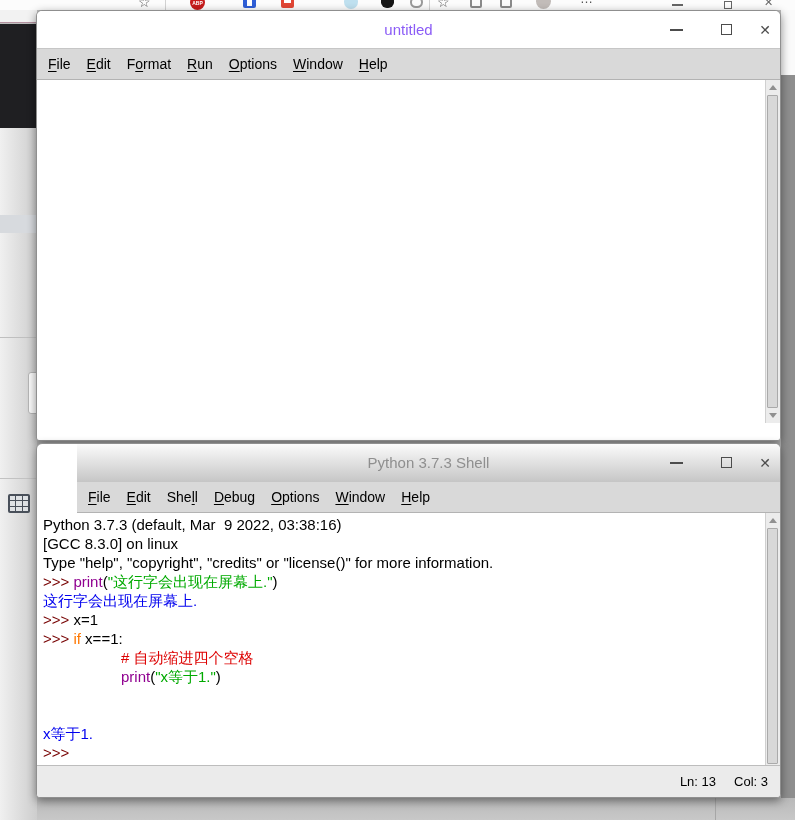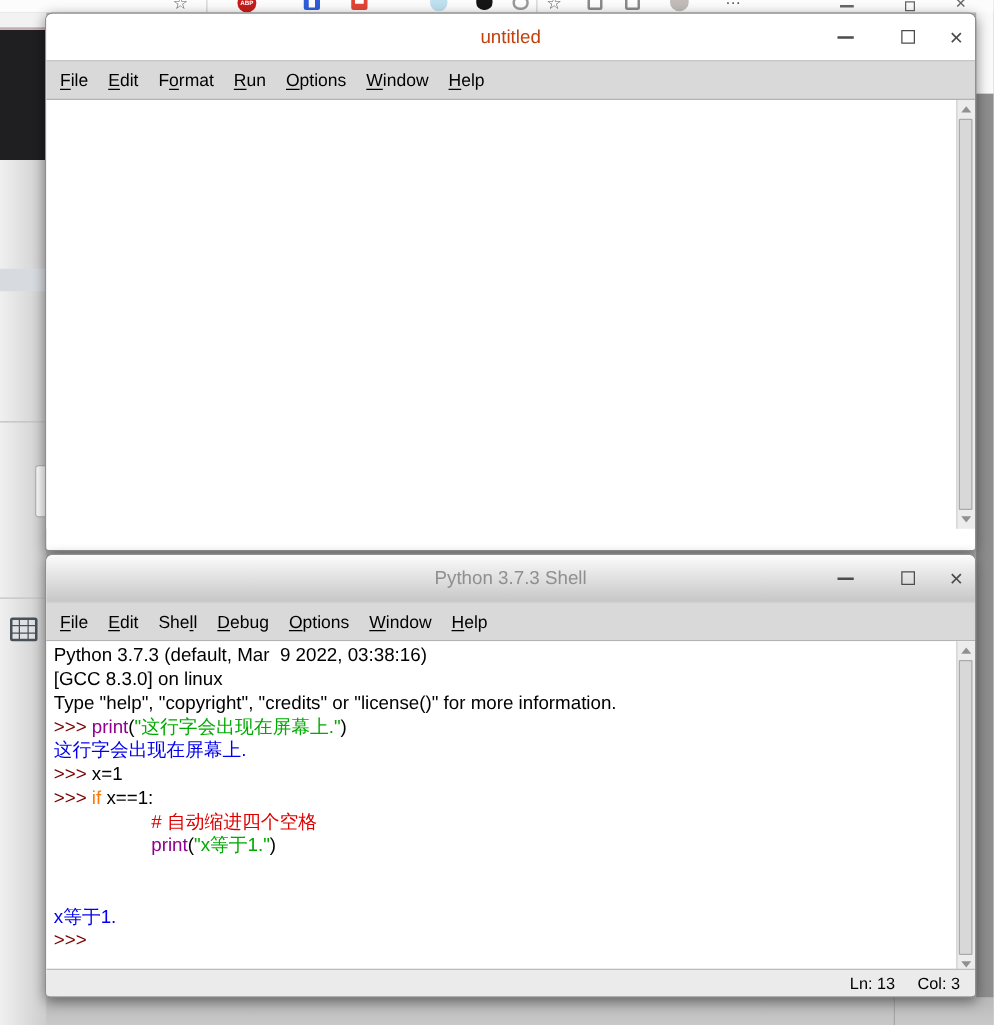--- a/index.html
+++ b/index.html
@@ -49,27 +49,27 @@
   .lp-grid{position:absolute;left:8px;top:494px;width:22px;height:19px;background:#49505a;
     border-radius:2px;padding:2px;box-sizing:border-box;display:grid;
     grid-template-columns:repeat(3,1fr);grid-template-rows:repeat(3,1fr);gap:1px;}
   .lp-grid i{background:#dfe2e5;}
 
   
   .window{position:absolute;left:36px;width:745px;background:#fff;
     border:1px solid #8f8f8f;box-sizing:border-box;overflow:hidden;
     box-shadow:0 3px 10px rgba(0,0,0,.45);z-index:5;}
   #editor-window{top:10px;height:431px;border-radius:6px 6px 3px 3px;}
-  #shell-window{top:443px;height:355px;border-radius:6px 6px 4px 4px;}
+  #shell-window{top:443px;height:355px;border-radius:6px 6px 4px 4px;padding-left:40px;}
 
   .titlebar{position:relative;height:37px;}
   #editor-window .titlebar{background:#ffffff;}
   #shell-window .titlebar{background:linear-gradient(#fbfbfb,#c7c7c7);}
   .title{position:absolute;left:0;right:0;top:0;line-height:37px;text-align:center;font-size:15px;}
-  #editor-window .title{color:#c2410c;}
+  #editor-window .title{color:#8b5cf6;}
   #shell-window .title{color:#8f8f8f;}
   .ctl{position:absolute;top:0;height:37px;width:20px;display:flex;align-items:center;justify-content:center;cursor:default;}
   .ctl-min span{display:block;width:13px;height:2px;background:#4c4c4c;}
   .ctl-max span{display:block;width:11px;height:11px;border:1.5px solid #4c4c4c;box-sizing:border-box;}
   .ctl-close{font-size:14px;color:#4c4c4c;}
   .ctl.p1{right:94px;} .ctl.p2{right:44px;} .ctl.p3{right:5px;}
 
   .menubar{height:32px;background:#d9d9d9;border-top:1px solid #c6c6c6;border-bottom:1px solid #b3b3b3;
     display:flex;align-items:center;padding-left:3px;font-size:14px;color:#000;box-sizing:border-box;}
   .menu-item{padding:0 8px;cursor:default;}
@@ -89,21 +89,21 @@
   .tri-up{width:0;height:0;border-left:4px solid transparent;border-right:4px solid transparent;
     border-bottom:5px solid #909090;}
   .tri-down{width:0;height:0;border-left:4px solid transparent;border-right:4px solid transparent;
     border-top:5px solid #909090;}
   .sb-thumb{position:absolute;left:1px;right:2px;top:15px;bottom:15px;background:#d8d8d8;
     border:1px solid #aaaaaa;border-radius:1px;}
 
   .statusbar{position:absolute;left:0;right:0;bottom:0;height:17px;background:#ebebeb;
     border-top:1px solid #bdbdbd;box-sizing:border-box;display:flex;justify-content:flex-end;
     align-items:center;gap:18px;padding-right:12px;font-size:13px;color:#000;}
-  #shell-window .statusbar{height:22px;}
+  #shell-window .statusbar{height:32px;}
 </style>
 </head>
 <body>
 
 <div class="screen">
 
   <div class="bg-right-top"></div>
   <div class="bg-right"></div>
   <div class="bg-bottom"></div>
   <div class="bg-bottom-vline"></div>

